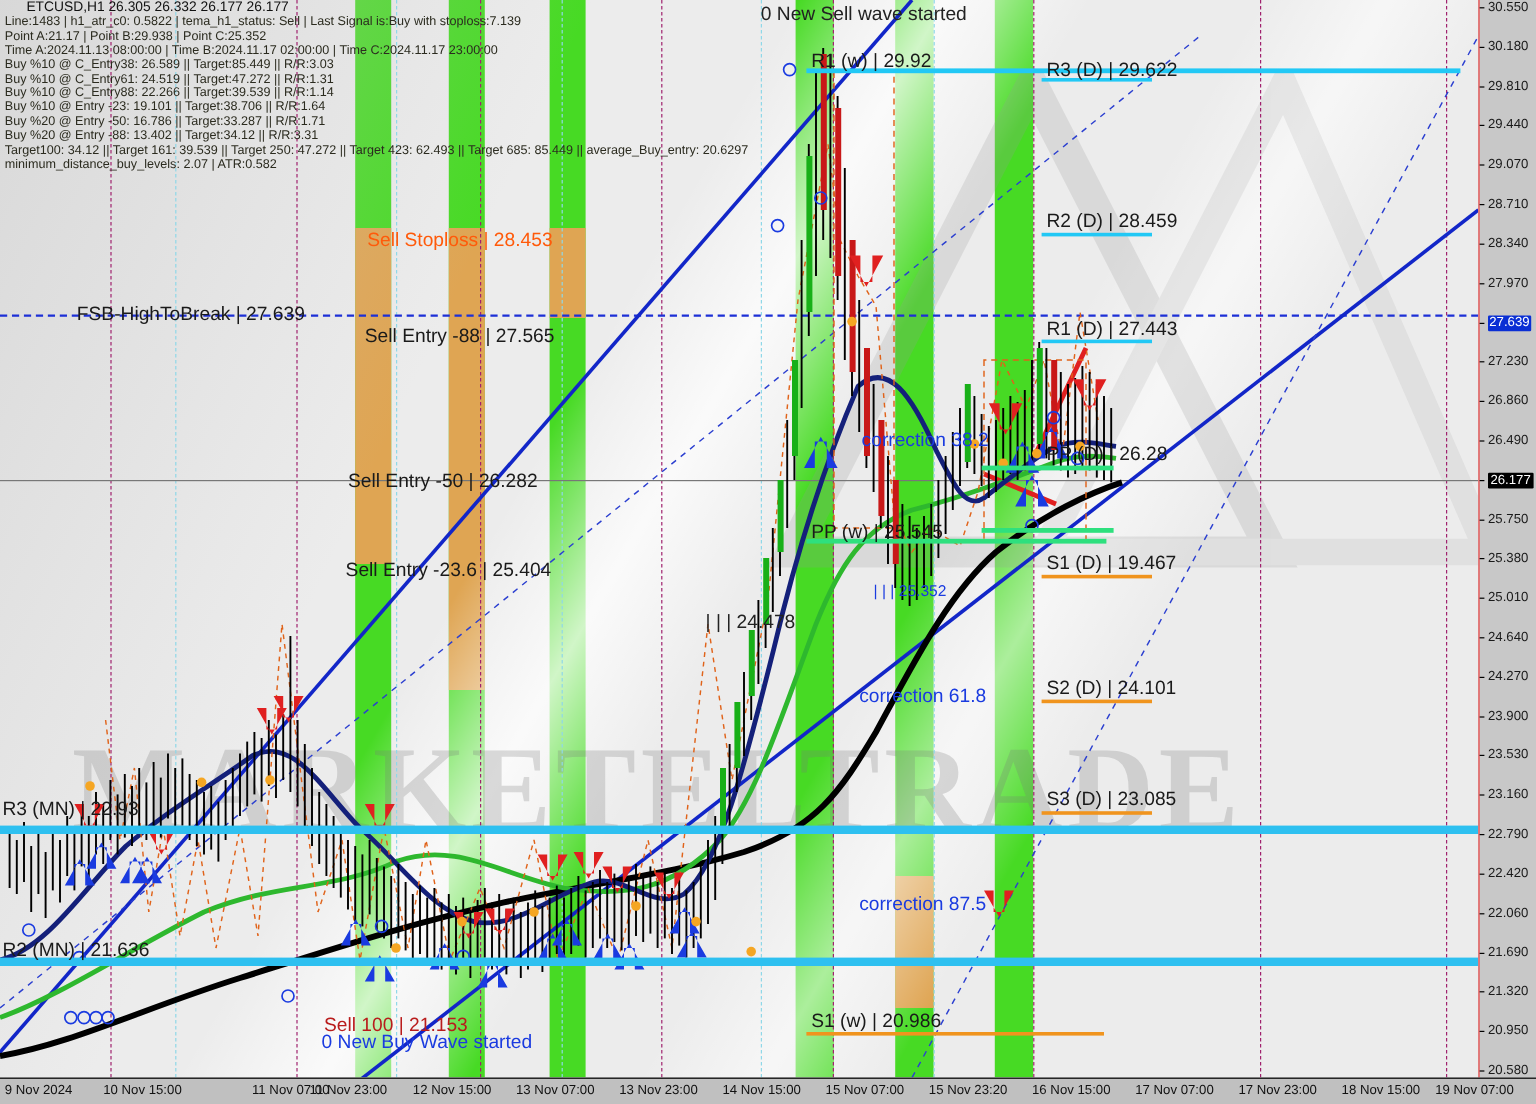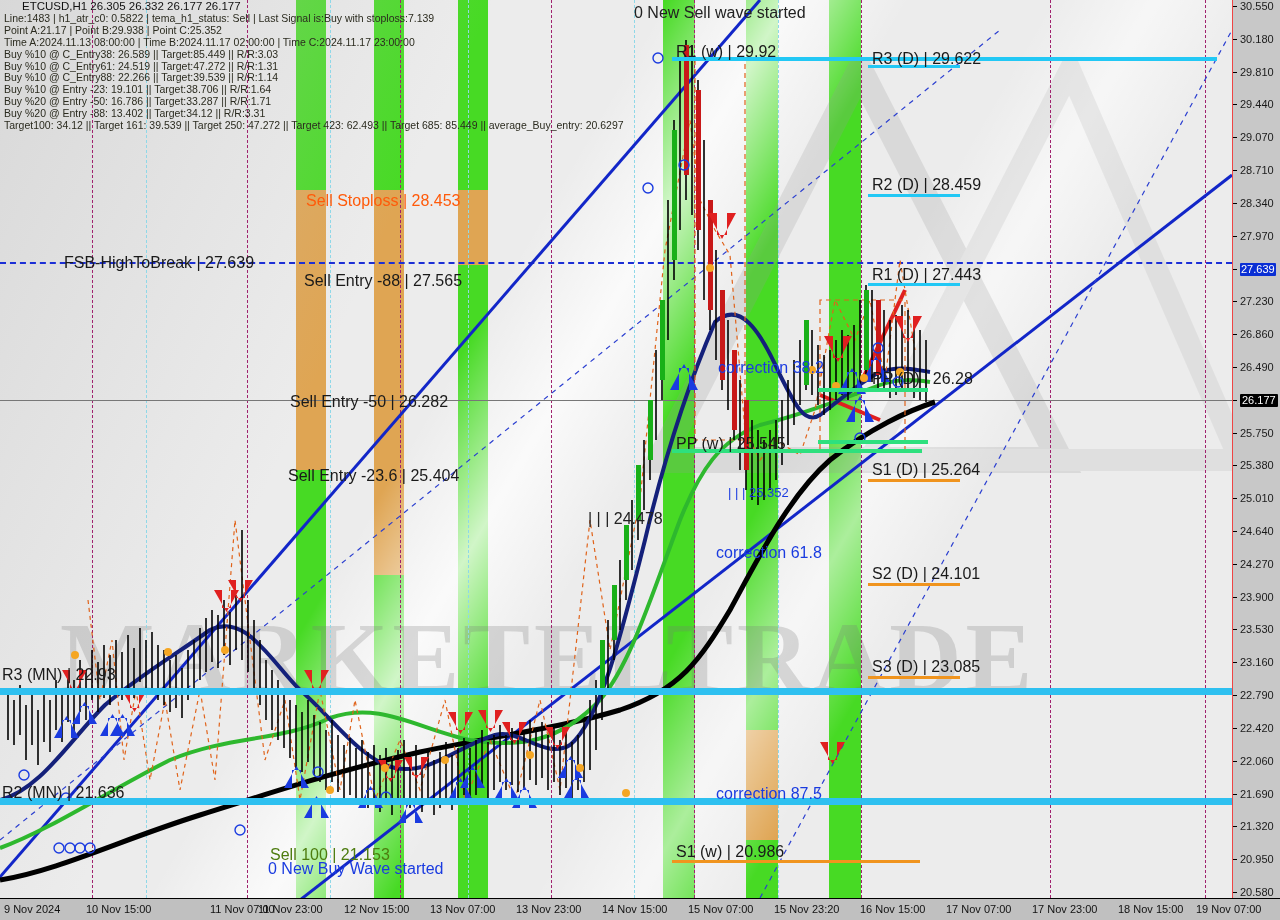--- a/index.html
+++ b/index.html
@@ -67,21 +67,21 @@
   
   .lvl{position:absolute; height:4px;}
   .lvl.cyan{background:#22c8f5;}
   .lvl.cyan2{background:#22c8f5;height:3px;}
   .lvl.orange{background:#f0941e;height:3px;}
   .lvl.green{background:#2ee07e;height:4px;}
   .lvlbig{position:absolute; left:0; width:1232px; height:7px; background:#2ec0f0;}
 
   .lbl{position:absolute; font-size:16px; color:#1a1a1a; white-space:nowrap;}
   .lbl.or{color:#ff5a0a;text-align:right;}
-  .lbl.red{color:#4d7c0f;}
+  .lbl.red{color:#b91c1c;}
   .lbl.blue{color:#1a3be0;}
   .lbl.dk{color:#222;}
 
   
   #vec{position:absolute;left:0;top:0;width:1232px;height:898px;}
 
   
   #hdr{position:absolute; left:4px; top:1px; font-size:10.5px; color:#2b2b1f;
        line-height:11.9px; white-space:nowrap; font-family:"Liberation Sans", sans-serif;}
   #hdr .t1{font-size:11.5px; color:#111; padding-left:18px;}
@@ -430,55 +430,56 @@
     <div class="lvl orange" style="left:672px;top:860px; width:248px;"></div>
     <div class="lvlbig" style="top:688px;"></div>
     <div class="lvlbig" style="top:798px;"></div>
     <div class="lvl green" style="left:818px;top:440px; width:110px;"></div>
 
     <div class="lbl" style="left:676px; top:43px;">R1 (w) | 29.92</div>
     <div class="lbl" style="left:872px; top:50px;">R3 (D) | 29.622</div>
     <div class="lbl" style="left:872px; top:176px;">R2 (D) | 28.459</div>
     <div class="lbl" style="left:872px; top:266px;">R1 (D) | 27.443</div>
     <div class="lbl" style="left:872px; top:370px;">PP (D) | 26.28</div>
-    <div class="lbl" style="left:872px; top:461px;">S1 (D) | 25.264</div>
+    <div class="lbl" style="left:872px; top:461px;">S1 (D) | 19.467</div>
     <div class="lbl" style="left:872px; top:565px;">S2 (D) | 24.101</div>
     <div class="lbl" style="left:872px; top:658px;">S3 (D) | 23.085</div>
     <div class="lbl" style="left:676px; top:435px;">PP (w) | 25.545</div>
     <div class="lbl" style="left:676px; top:843px;">S1 (w) | 20.986</div>
     <div class="lbl" style="left:2px;   top:666px;">R3 (MN) | 22.93</div>
     <div class="lbl" style="left:2px;   top:784px;">R2 (MN) | 21.636</div>
 
     <div class="lbl" style="left:64px;  top:254px;">FSB-HighToBreak | 27.639</div>
     <div class="lbl or" style="left:306px; top:192px;">Sell Stoploss | 28.453</div>
     <div class="lbl" style="left:304px; top:272px;">Sell Entry -88 | 27.565</div>
     <div class="lbl" style="left:290px; top:393px;">Sell Entry -50 | 26.282</div>
     <div class="lbl" style="left:288px; top:467px;">Sell Entry -23.6 | 25.404</div>
     <div class="lbl red" style="left:270px; top:846px;">Sell 100 | 21.153</div>
     <div class="lbl blue" style="left:268px; top:860px;">0 New Buy Wave started</div>
     <div class="lbl dk" style="left:634px; top:4px;">0 New Sell wave started</div>
     <div class="lbl dk" style="left:588px; top:510px;">| | | 24.478</div>
     <div class="lbl blue" style="left:728px; top:485px;font-size:13px;">| | | 25.352</div>
     <div class="lbl blue" style="left:718px; top:359px;">correction 38.2</div>
-    <div class="lbl blue" style="left:716px; top:544px;">correction 61.8</div>
-    <div class="lbl blue" style="left:716px; top:745px;margin-top:40px;">correction 87.5</div>
+    <div class="lbl blue" style="left:716px; top:572px;">correction 61.8</div>
+    <div class="lbl blue" style="left:716px; top:745px;">correction 87.5</div>
 
     <div id="titlebar"></div>
     <div id="hdr">
       <div class="t1">ETCUSD,H1  26.305 26.332 26.177 26.177</div>
       <div>Line:1483 | h1_atr_c0: 0.5822 | tema_h1_status: Sell | Last Signal is:Buy with stoploss:7.139</div>
       <div>Point A:21.17 | Point B:29.938 | Point C:25.352</div>
       <div>Time A:2024.11.13 08:00:00 | Time B:2024.11.17 02:00:00 | Time C:2024.11.17 23:00:00</div>
       <div>Buy %10 @ C_Entry38: 26.589 || Target:85.449 || R/R:3.03</div>
       <div>Buy %10 @ C_Entry61: 24.519 || Target:47.272 || R/R:1.31</div>
       <div>Buy %10 @ C_Entry88: 22.266 || Target:39.539 || R/R:1.14</div>
       <div>Buy %10 @ Entry -23: 19.101 || Target:38.706 || R/R:1.64</div>
       <div>Buy %20 @ Entry -50: 16.786 || Target:33.287 || R/R:1.71</div>
       <div>Buy %20 @ Entry -88: 13.402 || Target:34.12 || R/R:3.31</div>
       <div>Target100: 34.12 || Target 161: 39.539 || Target 250: 47.272 || Target 423: 62.493 || Target 685: 85.449 || average_Buy_entry: 20.6297</div>
+      <div>minimum_distance_buy_levels: 2.07 | ATR:0.582</div>
     </div>
   </div>
 
   <div id="price-axis">
       <div class="ptick" style="top: 0px;">
         <i></i>
         <span>30.550</span>
       </div>
       <div class="ptick" style="top: 32.8148px;">
         <i></i>

